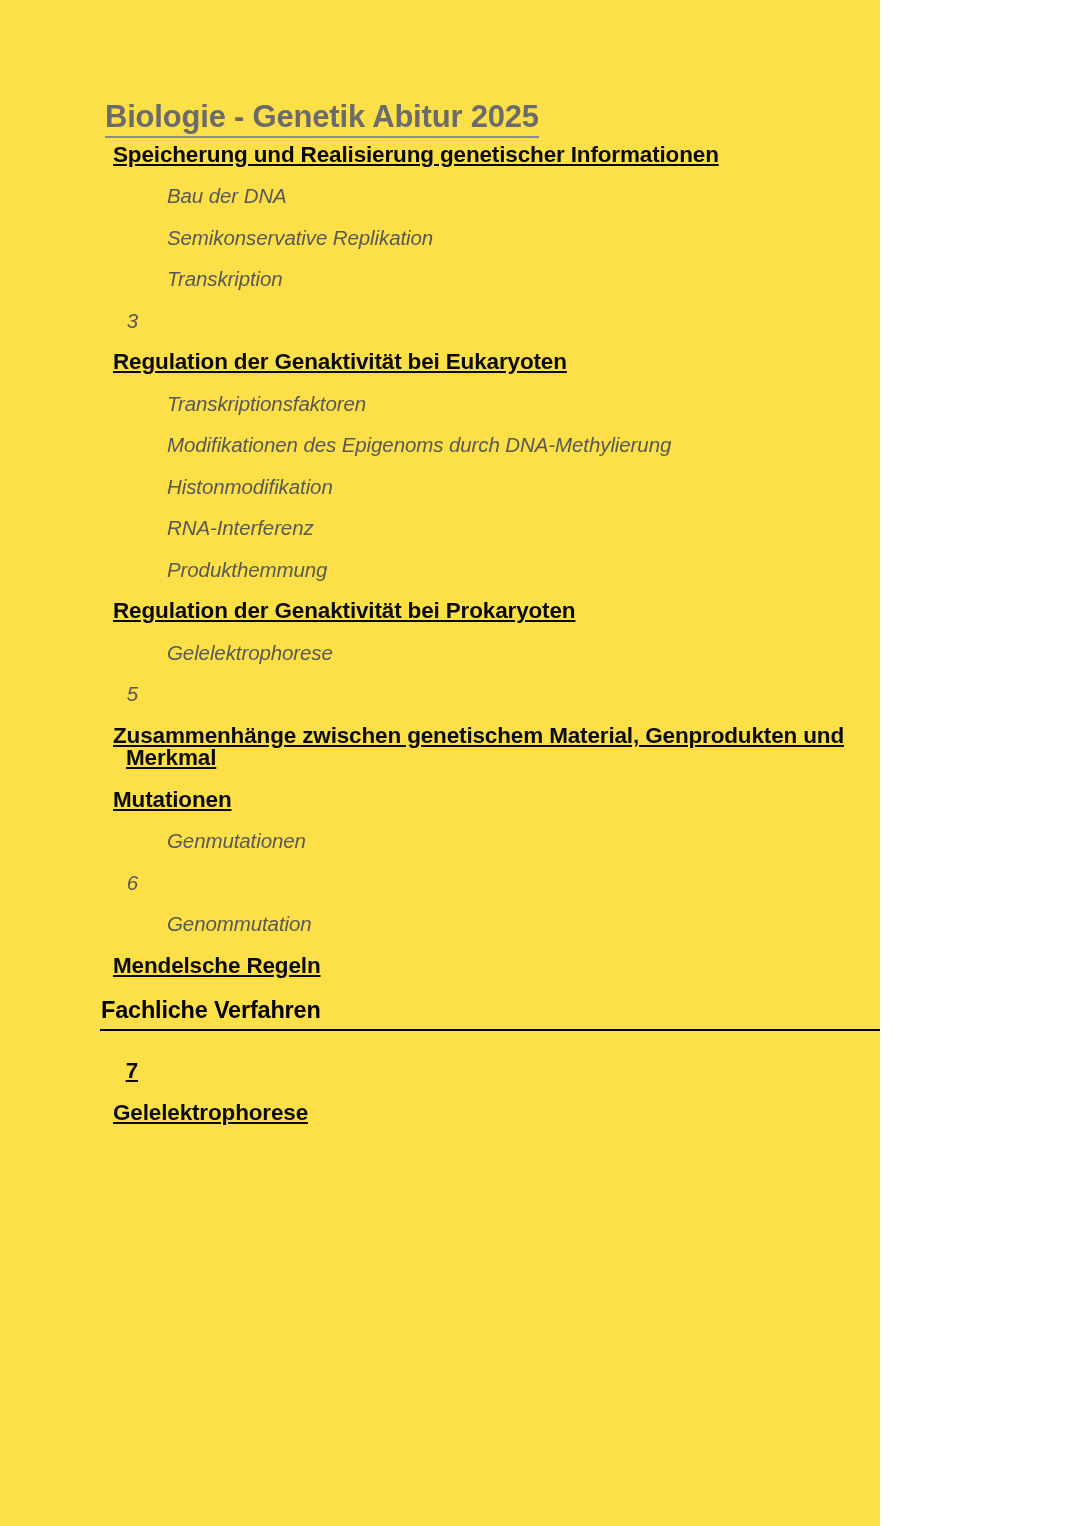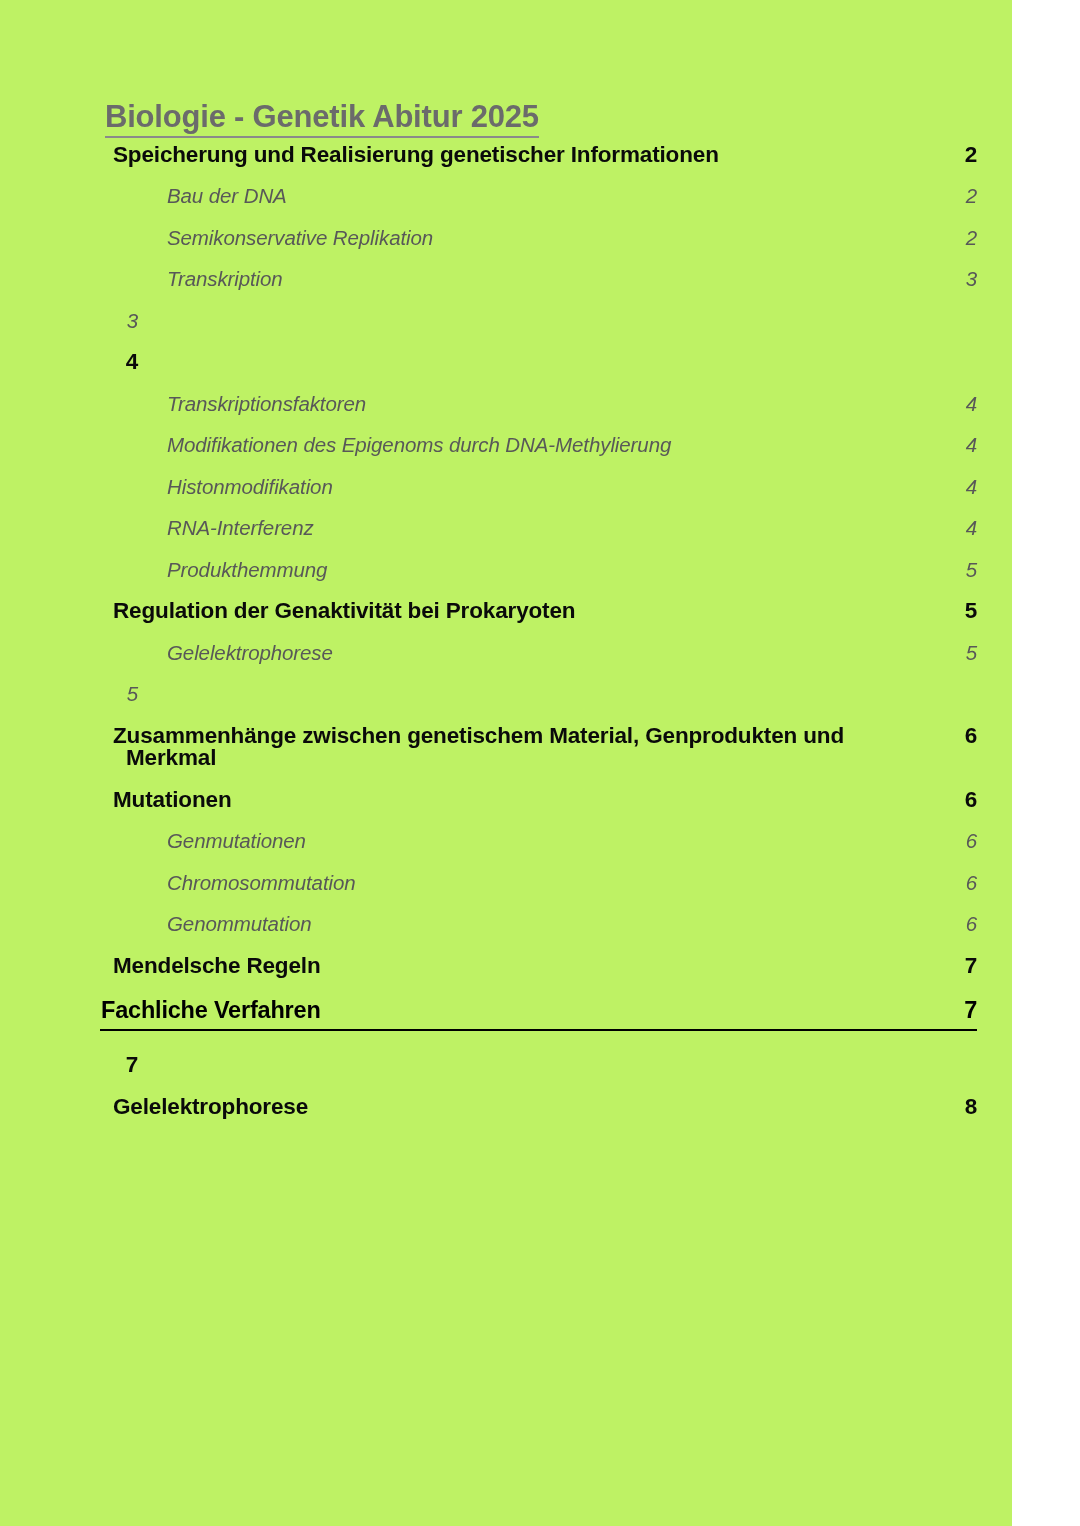--- a/index.html
+++ b/index.html
@@ -12,23 +12,23 @@
     height: 1526px;
     position: relative;
     font-family: "Liberation Sans", sans-serif;
     -webkit-font-smoothing: antialiased;
   }
 
   .page {
     position: absolute;
     left: 0;
     top: 0;
-    width: 1012px;
+    width: 880px;
     height: 1526px;
-    background: #bef264;
+    background: #fde047;
     overflow: hidden;
   }
 
   .toc {
     position: absolute;
     left: 100px;
     top: 100px;
     width: 877px;
   }
 
@@ -68,20 +68,21 @@
   }
 
   
   .lvl1 {
     font-size: 22.5px;
     font-weight: bold;
     color: #0a0a0a;
     line-height: 1.0;
     padding: 9.5px 0 9.5px 0;
     letter-spacing: -0.15px;
+    text-decoration: underline;
   }
   .lvl1 .label {
     padding-left: 13px;
     text-indent: -13px;
     margin-left: 13px;
   }
   .lvl1 .pageno {
     padding-left: 14px;
     min-width: 24px;
   }
@@ -108,21 +109,21 @@
 
   
   .part {
     font-size: 23.5px;
     font-weight: bold;
     color: #000000;
     line-height: 1.0;
     padding: 12px 0 7px 0;
     border-bottom: 2.4px solid #000000;
     letter-spacing: -0.2px;
-    margin-bottom: 12px;
+    margin-bottom: 18px;
   }
   .part .label {
     padding-left: 1px;
   }
   .part .pageno {
     padding-left: 14px;
     min-width: 24px;
   }
 
   
@@ -153,20 +154,21 @@
           <span class="pageno">2</span>
         </div>
         <div class="row lvl2">
           <span class="label">Transkription</span>
           <span class="pageno">3</span>
         </div>
         <div class="row lvl2">
           <span class="pageno">3</span>
         </div>
         <div class="row lvl1">
+          <span class="label">Regulation der Genaktivität bei Eukaryoten</span>
           <span class="pageno">4</span>
         </div>
         <div class="row lvl2">
           <span class="label">Transkriptionsfaktoren</span>
           <span class="pageno">4</span>
         </div>
         <div class="row lvl2">
           <span class="label">Modifikationen des Epigenoms durch DNA-Methylierung</span>
           <span class="pageno">4</span>
         </div>
@@ -199,21 +201,20 @@
         </div>
         <div class="row lvl1">
           <span class="label">Mutationen</span>
           <span class="pageno">6</span>
         </div>
         <div class="row lvl2">
           <span class="label">Genmutationen</span>
           <span class="pageno">6</span>
         </div>
         <div class="row lvl2">
-          <span class="label">Chromosommutation</span>
           <span class="pageno">6</span>
         </div>
         <div class="row lvl2">
           <span class="label">Genommutation</span>
           <span class="pageno">6</span>
         </div>
         <div class="row lvl1">
           <span class="label">Mendelsche Regeln</span>
           <span class="pageno">7</span>
         </div>

